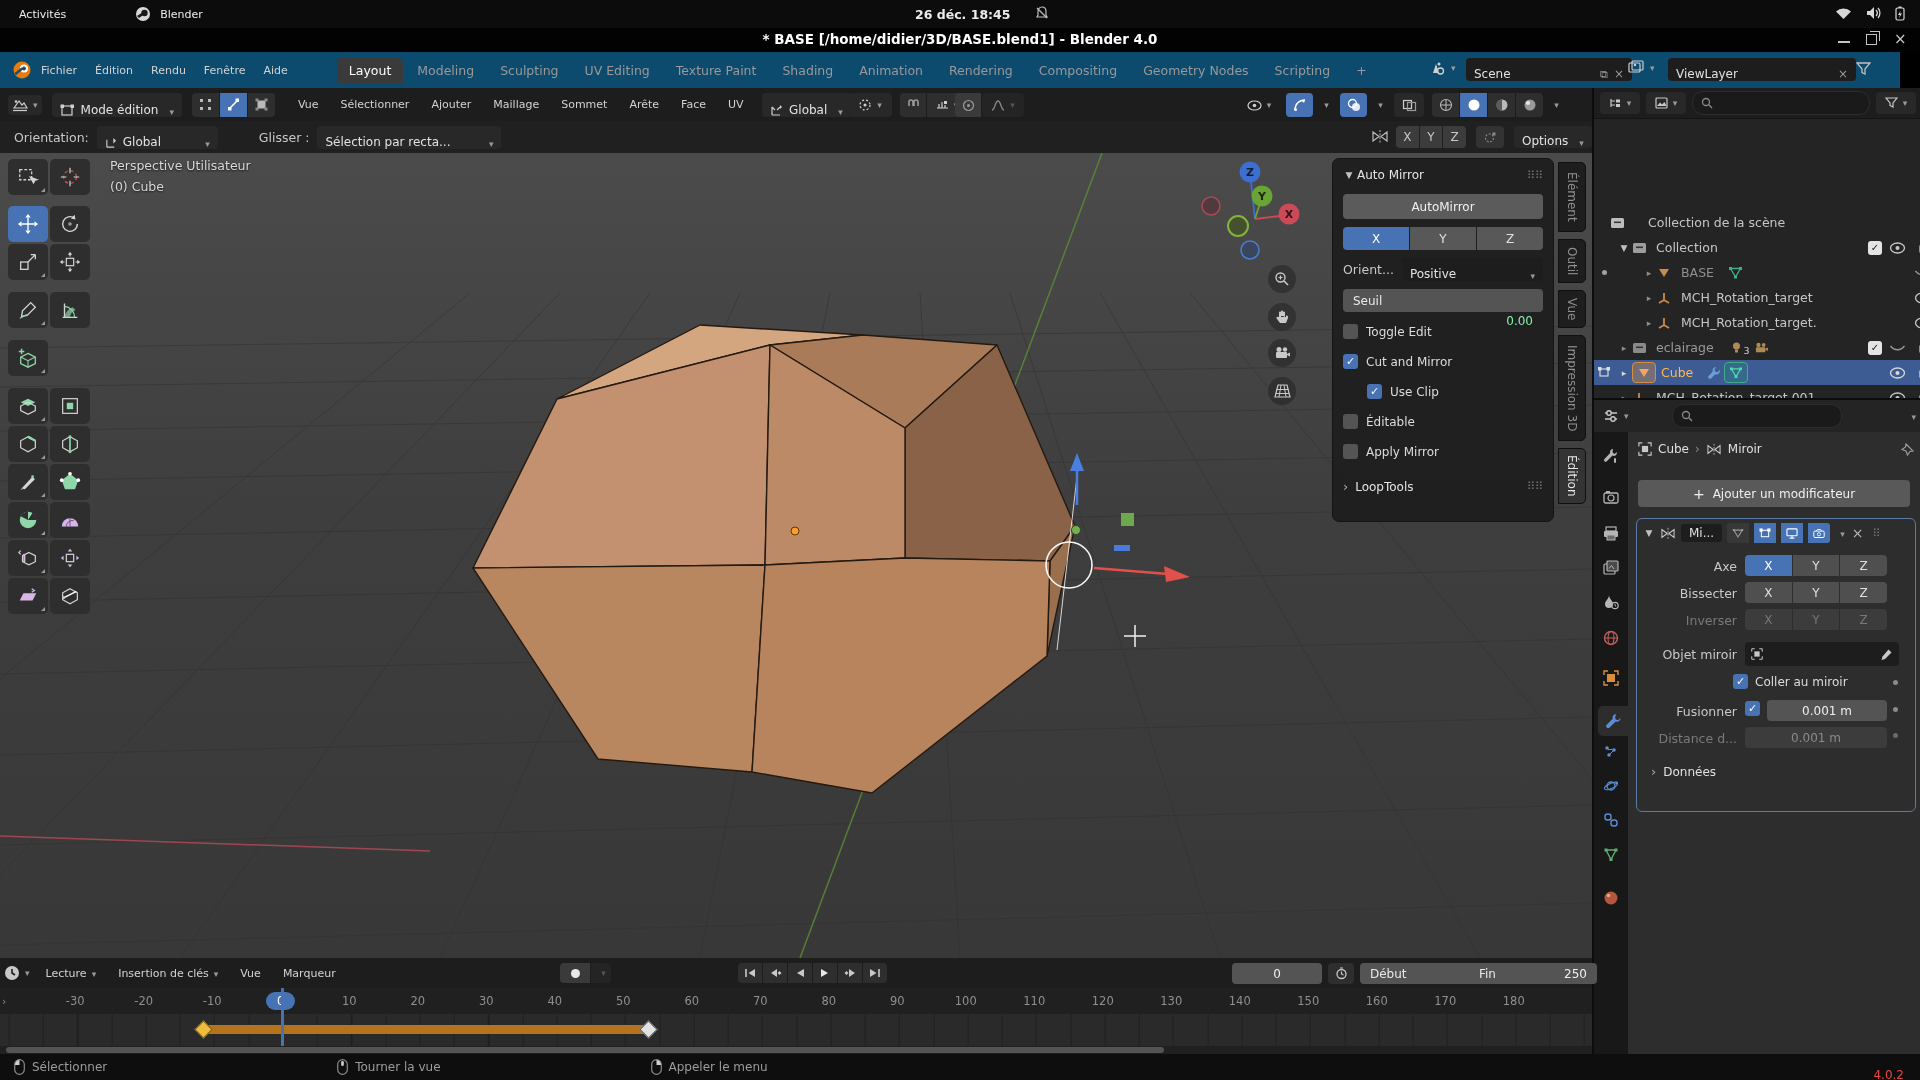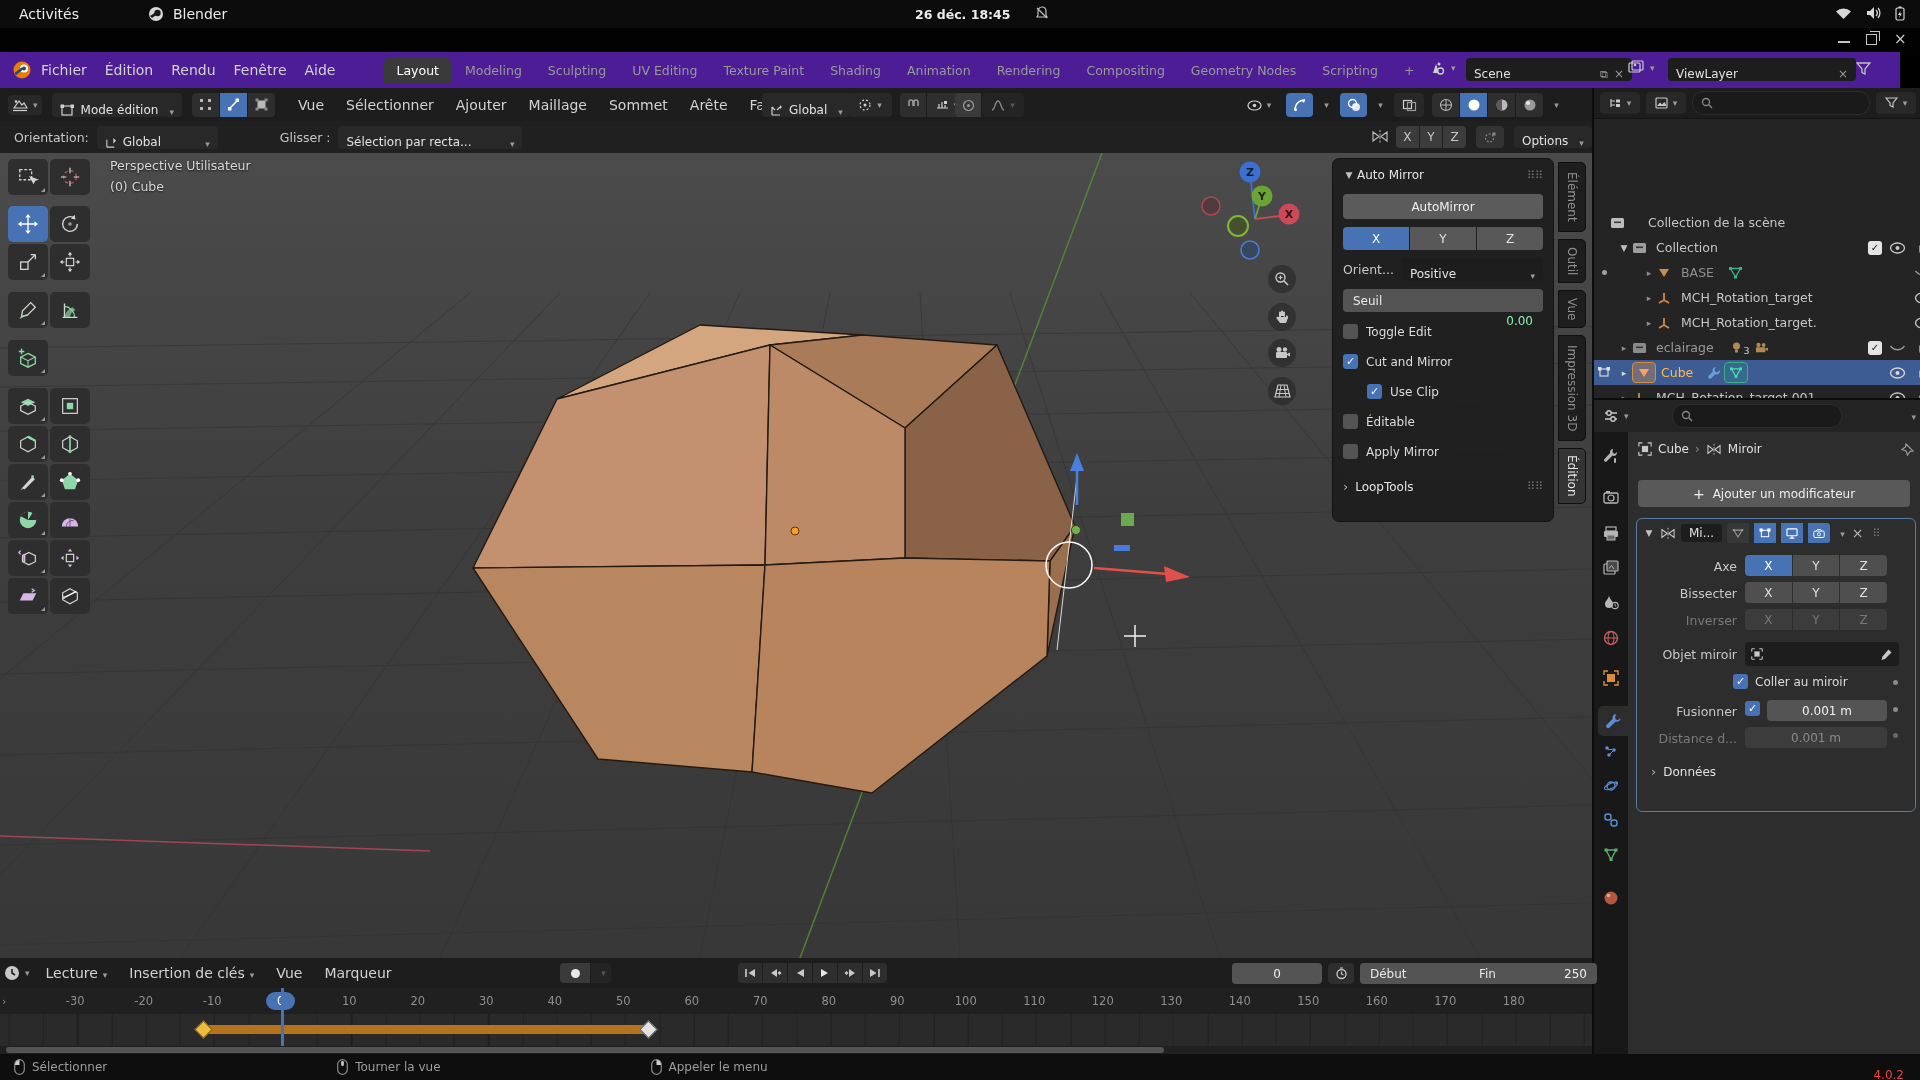--- a/index.html
+++ b/index.html
@@ -6,21 +6,21 @@
   #root{position:relative;width:1920px;height:1080px;overflow:hidden;background:#000;
         font-family:"DejaVu Sans",sans-serif;font-size:12px;color:#cfcfcf;}
   .a{position:absolute;}
   .fx{display:flex;align-items:center;}
   .btn{background:#2e2e2e;border-radius:4px;display:flex;align-items:center;justify-content:center;}
   .ddn{background:#282828;border-radius:4px;display:flex;align-items:flex-end;padding:0 8px;gap:6px;}
   .fld{background:#545454;border-radius:4px;display:flex;align-items:center;}
   .cv::after{content:"▾";font-size:9px;color:#9a9a9a;margin-left:5px;}
   .cvd::after{content:"▾";font-size:9px;color:#555;margin-left:5px;}
   .dots{color:#6f6f6f;font-size:11px;letter-spacing:0px;}
-  .menu{padding:3px 9px;color:#d2d2d2;font-size:14px;border-radius:4px;cursor:default;}
+  .menu{padding:3px 9px;color:#d2d2d2;font-size:11px;border-radius:4px;cursor:default;}
   .tab{padding:5px 12px;color:#999;font-size:12.5px;border-radius:5px 5px 0 0;}
   .tab.on{background:#3a3a3a;color:#fff;}
   .ck{width:15px;height:15px;border-radius:3px;background:#545454;display:flex;align-items:center;justify-content:center;flex:none;}
   .ck.on{background:#4772b3;}
   .ck.on::after{content:"✓";color:#fff;font-size:11px;font-weight:bold;}
   .ckw{width:14px;height:14px;border-radius:3px;background:#e4e4e4;display:flex;align-items:center;justify-content:center;flex:none;}
   .ckw::after{content:"✓";color:#1b1b1b;font-size:10px;font-weight:bold;}
   .seg{display:flex;gap:1px;}
   .seg>div{background:#585858;color:#e0e0e0;display:flex;align-items:center;justify-content:center;flex:1;}
   .seg>div:first-child{border-radius:4px 0 0 4px;}
@@ -81,27 +81,28 @@
     <span style="position:absolute;left:1893px;top:6px;">
       <svg width="14" height="15" viewBox="0 0 14 15">
           <rect x="3" y="2" width="8" height="12" rx="1.5" fill="none" stroke="#d8d8d8" stroke-width="1.2"></rect>
           <rect x="5.5" y="0.5" width="3" height="1.5" fill="#d8d8d8"></rect>
           <path d="M7.5 5l-2.5 4h2l-1 3 3-4.5h-2z" fill="#d8d8d8"></path>
         </svg>
     </span>
   </div>
 
   <div class="a" style="left:0;top:28px;width:1920px;height:24px;background:#020202;">
+    <div style="position:absolute;left:0;right:0;top:3px;text-align:center;color:#fff;font-weight:bold;font-size:13.5px;">* BASE [/home/didier/3D/BASE.blend1] - Blender 4.0</div>
     <span style="position:absolute;left:1838px;top:13px;width:12px;height:2px;background:#c4c4c4;"></span>
     <span style="position:absolute;left:1866px;top:6px;width:9px;height:9px;border:1.5px solid #c4c4c4;"></span>
     <span style="position:absolute;left:1870px;top:3px;width:9px;height:9px;border-top:1.5px solid #c4c4c4;border-right:1.5px solid #c4c4c4;"></span>
     <span style="position:absolute;left:1894px;top:2px;color:#c4c4c4;font-size:15px;">×</span>
   </div>
 
-  <div class="a fx" style="left:0;top:52px;width:1900px;height:36px;background:#4c1d95;border-bottom:7px solid #14532d;">
+  <div class="a fx" style="left:0;top:52px;width:1900px;height:36px;background:#0c4a6e;border-bottom:7px solid #14532d;">
     <span style="margin-left:12px;">
       <svg width="20" height="20" viewBox="0 0 20 20">
           <circle cx="10" cy="10" r="8.5" fill="#e87d0d"></circle>
           <circle cx="12" cy="8.5" r="4" fill="#fff"></circle>
           <circle cx="12" cy="8.5" r="2" fill="#2a4a6a"></circle>
           <path d="M2.5 13l7-5.5 3 .8-8.5 7z" fill="#2a4a6a"></path>
         </svg>
     </span>
     <span class="menu">Fichier</span>
     <span class="menu">Édition</span>
@@ -307,21 +308,21 @@
   <div class="a fx" style="left:0;top:121px;width:1592px;height:32px;background:#202020;border-bottom:1px solid #141414;">
     <span class="pl" style="margin-left:14px;">Orientation:</span>
     <div class="ddn cv" style="margin-left:8px;height:23px;width:105px;">
       <svg width="12" height="12" viewBox="0 0 13 13">
           <path d="M2 11V3m0 8h8" fill="none" stroke="#cfcfcf" stroke-width="1.2"></path>
           <path d="M9 1l3 3-3 3z" fill="#cfcfcf"></path>
         </svg>
       <span style="color:#e2e2e2;">Global</span>
       <span class="sp"></span>
     </div>
-    <span class="pl" style="margin-left:62px;">Glisser :</span>
+    <span class="pl" style="margin-left:41px;">Glisser :</span>
     <div class="ddn cv" style="margin-left:8px;height:23px;width:168px;">
       <span style="color:#e2e2e2;">Sélection par recta...</span>
       <span class="sp"></span>
     </div>
     <span style="position:absolute;left:1371px;top:8px;">
       <svg width="18" height="15" viewBox="0 0 18 15">
           <path d="M8 7.5L2 3v9zM10 7.5L16 3v9z" fill="none" stroke="#b9b9b9" stroke-width="1.2"></path>
           <line x1="9" y1="1" x2="9" y2="14" stroke="#b9b9b9" stroke-width="1" stroke-dasharray="2 1.5"></line>
         </svg>
     </span>

